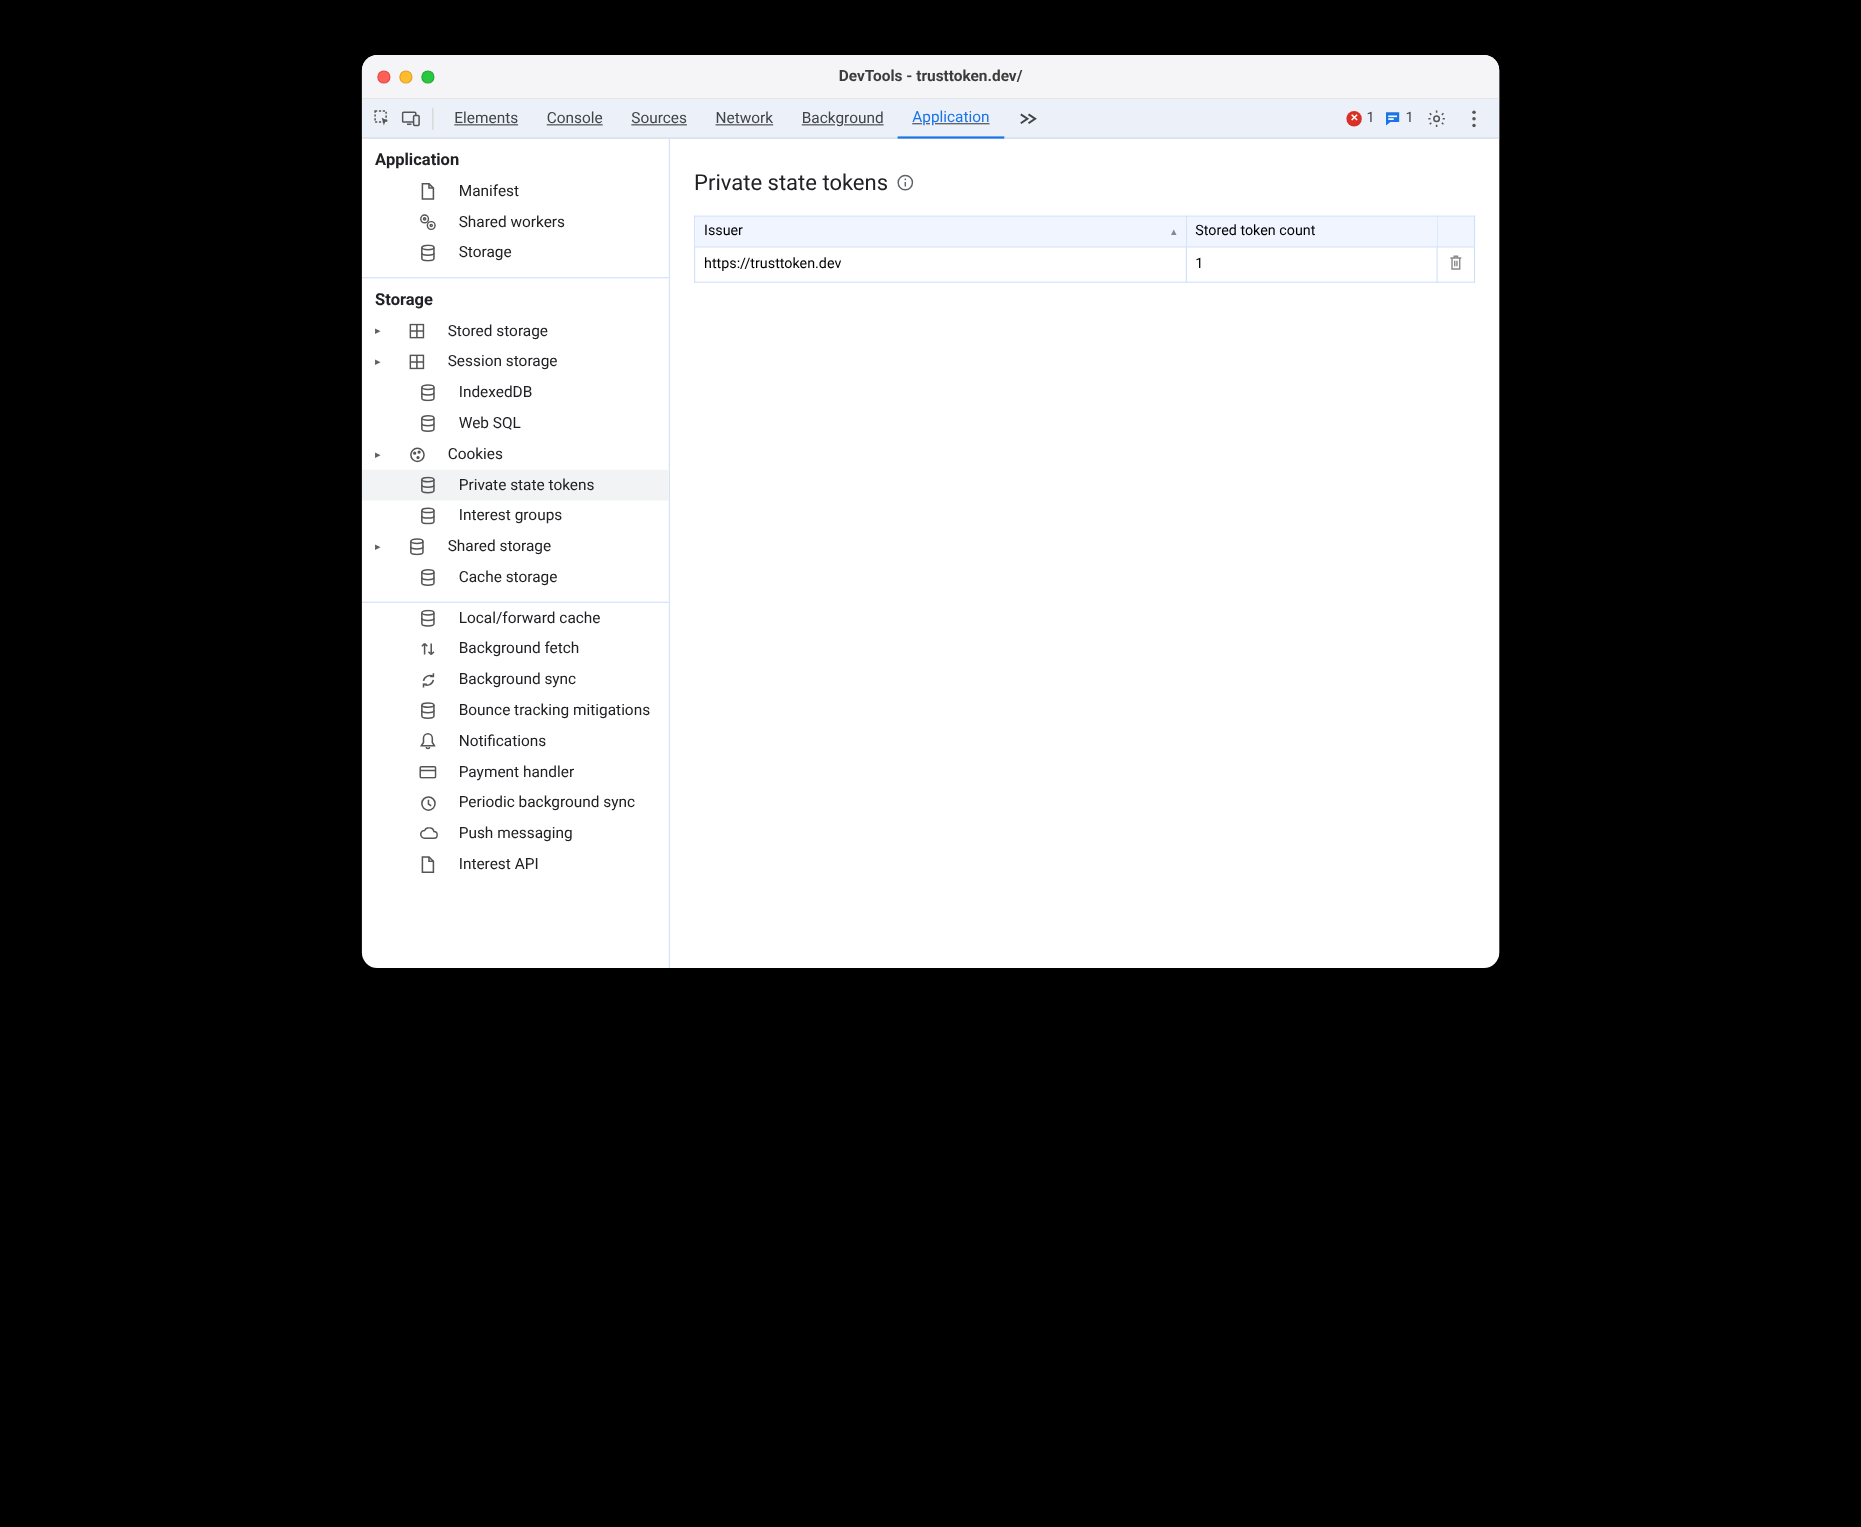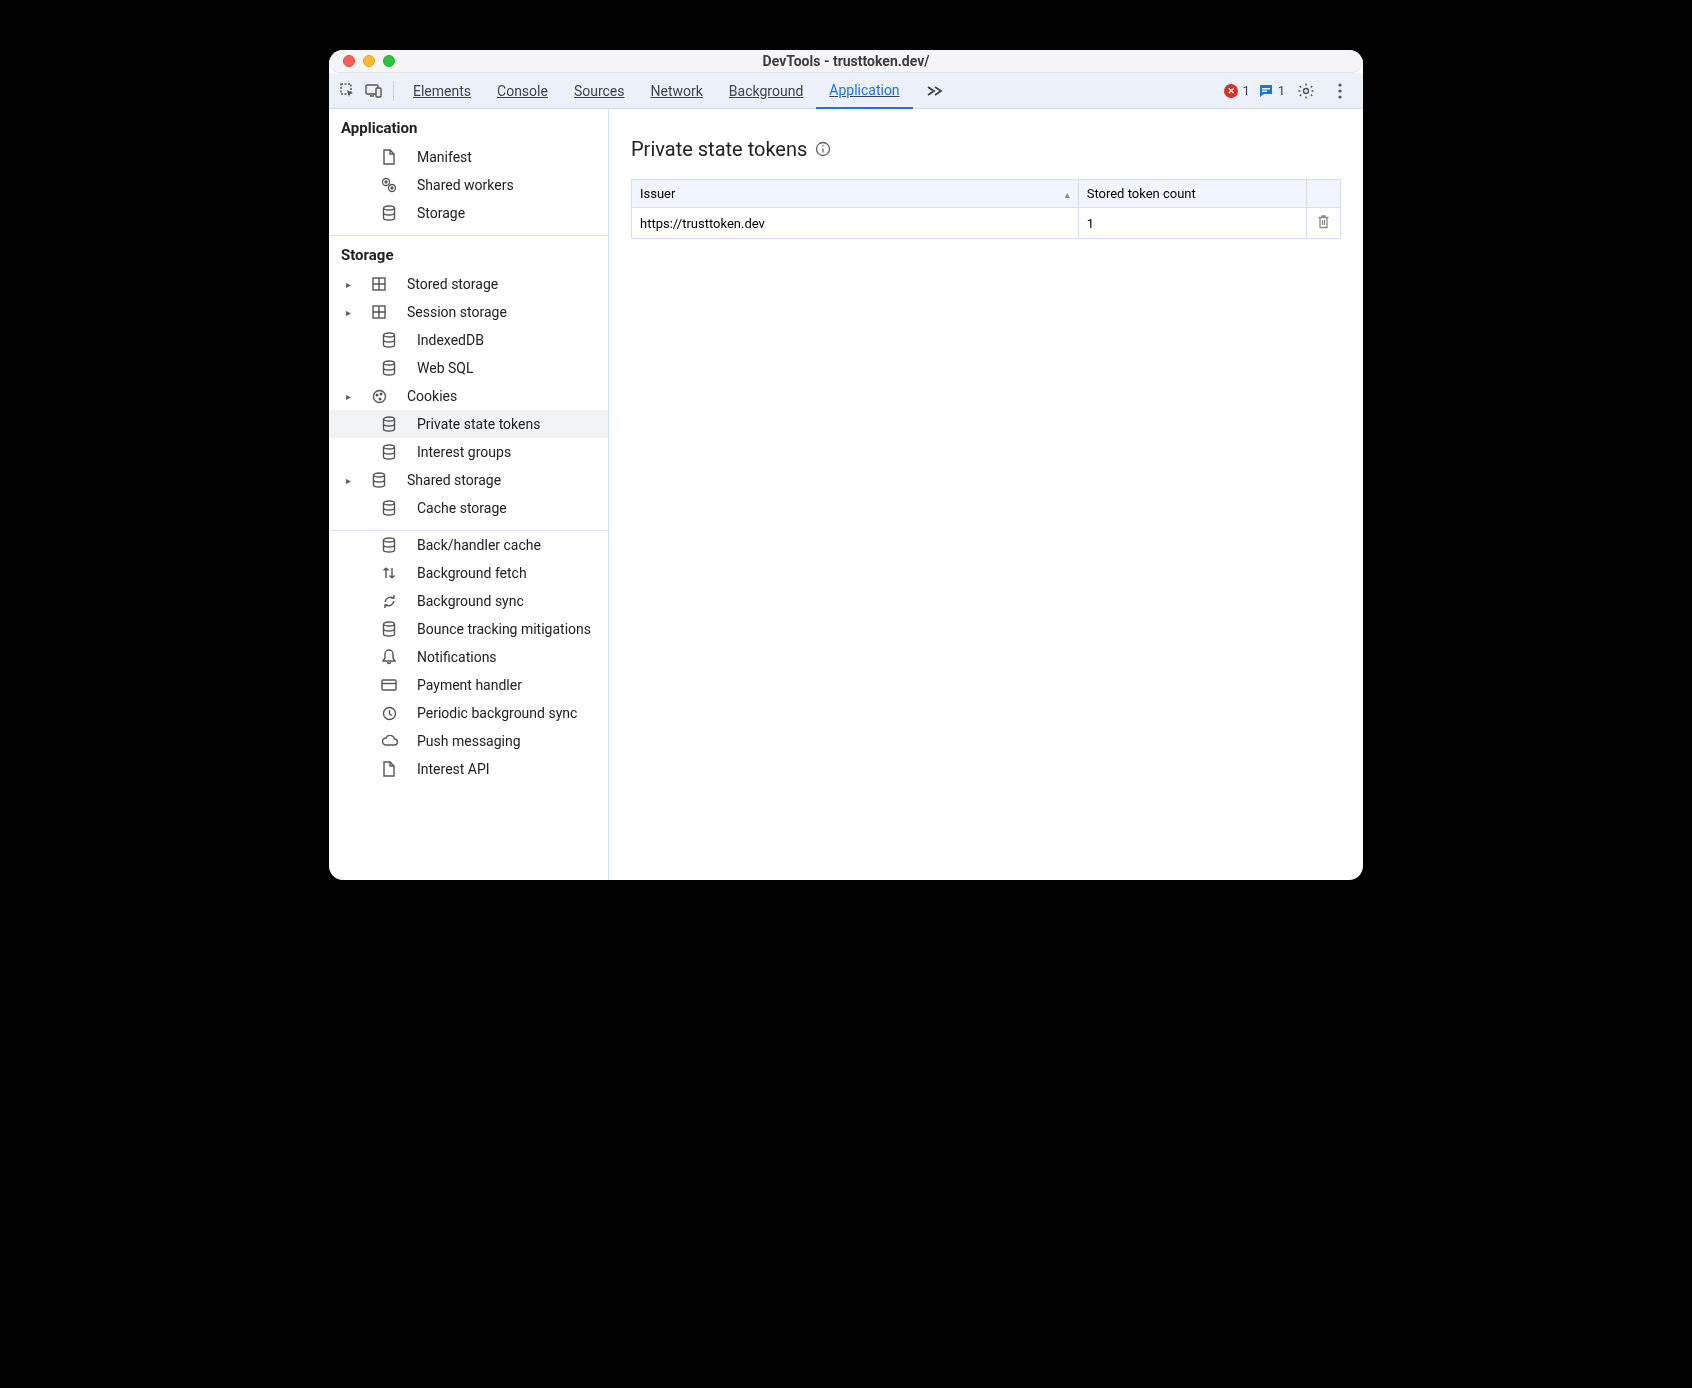--- a/index.html
+++ b/index.html
@@ -13,26 +13,25 @@
   .window {
     width:1034px; height:830px;
     background:#fff;
     border-radius:14px;
     margin-top:50px;
     box-shadow: 0 20px 60px rgba(0,0,0,0.6);
     overflow:hidden;
     display:flex; flex-direction:column;
   }
   .titlebar {
-    height:23px;
+    height:40px;
     background:#f5f5f7;
     display:flex; align-items:center;
     position:relative;
     border-bottom:1px solid #e5e5e5;
-    border-radius:14px;
   }
   .traffic { display:flex; gap:8px; padding-left:14px; }
   .dot { width:12px; height:12px; border-radius:50%; }
   .dot.red{background:#ff5f57;border:0.5px solid #e14640;}
   .dot.yellow{background:#febc2e;border:0.5px solid #dfa023;}
   .dot.green{background:#28c840;border:0.5px solid #1fa72f;}
   .titlebar-title {
     position:absolute; left:0; right:0; text-align:center;
     font-size:14px; font-weight:700; color:#3c3c3c;
   }
@@ -50,21 +49,21 @@
   .tab { display:flex; align-items:center; padding:0 13px; cursor:default; color:#404448; }
   .tab.active { color:#1a73e8; border-bottom:2px solid #1a73e8; margin-bottom:-1px; }
   .toolbar .grow{flex:1;}
   .toolbar-right { display:flex; align-items:center; gap:8px; padding-right:4px; }
   .badge { display:flex; align-items:center; gap:4px; font-size:13px; }
   .badge .circ { width:14px; height:14px; border-radius:50%; display:flex; align-items:center; justify-content:center; font-size:9px; color:#fff; font-weight:700; }
   .content { flex:1; display:flex; overflow:hidden; }
   .sidebar { width:280px; border-right:1px solid #cfe0fb; overflow:hidden; font-size:14px; }
   .section-title { font-weight:700; font-size:15px; padding:10px 12px 6px 12px; color:#202124; }
   .section-group { border-bottom:1px solid #cfe0fb; padding-bottom:8px; }
-  .tree-item { display:flex; align-items:center; height:28px; padding-left:12px; gap:19px; color:#202124; cursor:default;text-align:right; }
+  .tree-item { display:flex; align-items:center; height:28px; padding-left:12px; gap:19px; color:#202124; cursor:default; }
   .tree-item .caret { width:10px; visibility:hidden; font-size:10px; color:#606060; }
   .tree-item.has-children .caret { visibility:visible; }
   .tree-item.selected { background:#f1f3f4; }
   .tree-item .icn { width:18px; display:flex; justify-content:center; color:#555; }
   .tree-item.indent { padding-left:22px; }
   .main { flex:1; padding:20px 22px; overflow:auto; }
   .main h1 { font-size:20px; font-weight:400; margin:8px 0 18px 0; display:flex; align-items:center; gap:8px; color:#202124;}
   table.data { width:100%; border-collapse:collapse; border:1px solid #cfe0fb; }
   table.data th, table.data td { border:1px solid #cfe0fb; font-size:13px; text-align:left; padding:6px 8px; font-weight:400;margin-top:36px;}
   table.data thead th { background:#f0f5ff; position:relative; }
@@ -291,21 +290,21 @@
       <div class="section-group" style="border-bottom:none;">
         <div class="tree-item indent">
             <span class="caret">▸</span>
             <span class="icn">
               <svg width="14" height="16" viewBox="0 0 14 16" fill="none" stroke="currentColor" stroke-width="1.4">
                 <ellipse cx="7" cy="3" rx="5.5" ry="2"></ellipse>
                 <path d="M1.5 3v10c0 1.1 2.5 2 5.5 2s5.5-.9 5.5-2V3"></path>
                 <path d="M1.5 8c0 1.1 2.5 2 5.5 2s5.5-.9 5.5-2"></path>
               </svg>
             </span>
-            <span>Back/handler cache</span>
+            <span>Local/forward cache</span>
           </div>
         <div class="tree-item indent">
             <span class="caret">▸</span>
             <span class="icn">
               <svg width="14" height="16" viewBox="0 0 14 16" fill="none" stroke="currentColor" stroke-width="1.4">
                 <path d="M4 13V3M4 3L1.5 5.5M4 3l2.5 2.5"></path>
                 <path d="M10 3v10M10 13l2.5-2.5M10 13L7.5 10.5"></path>
               </svg>
             </span>
             <span>Background fetch</span>

